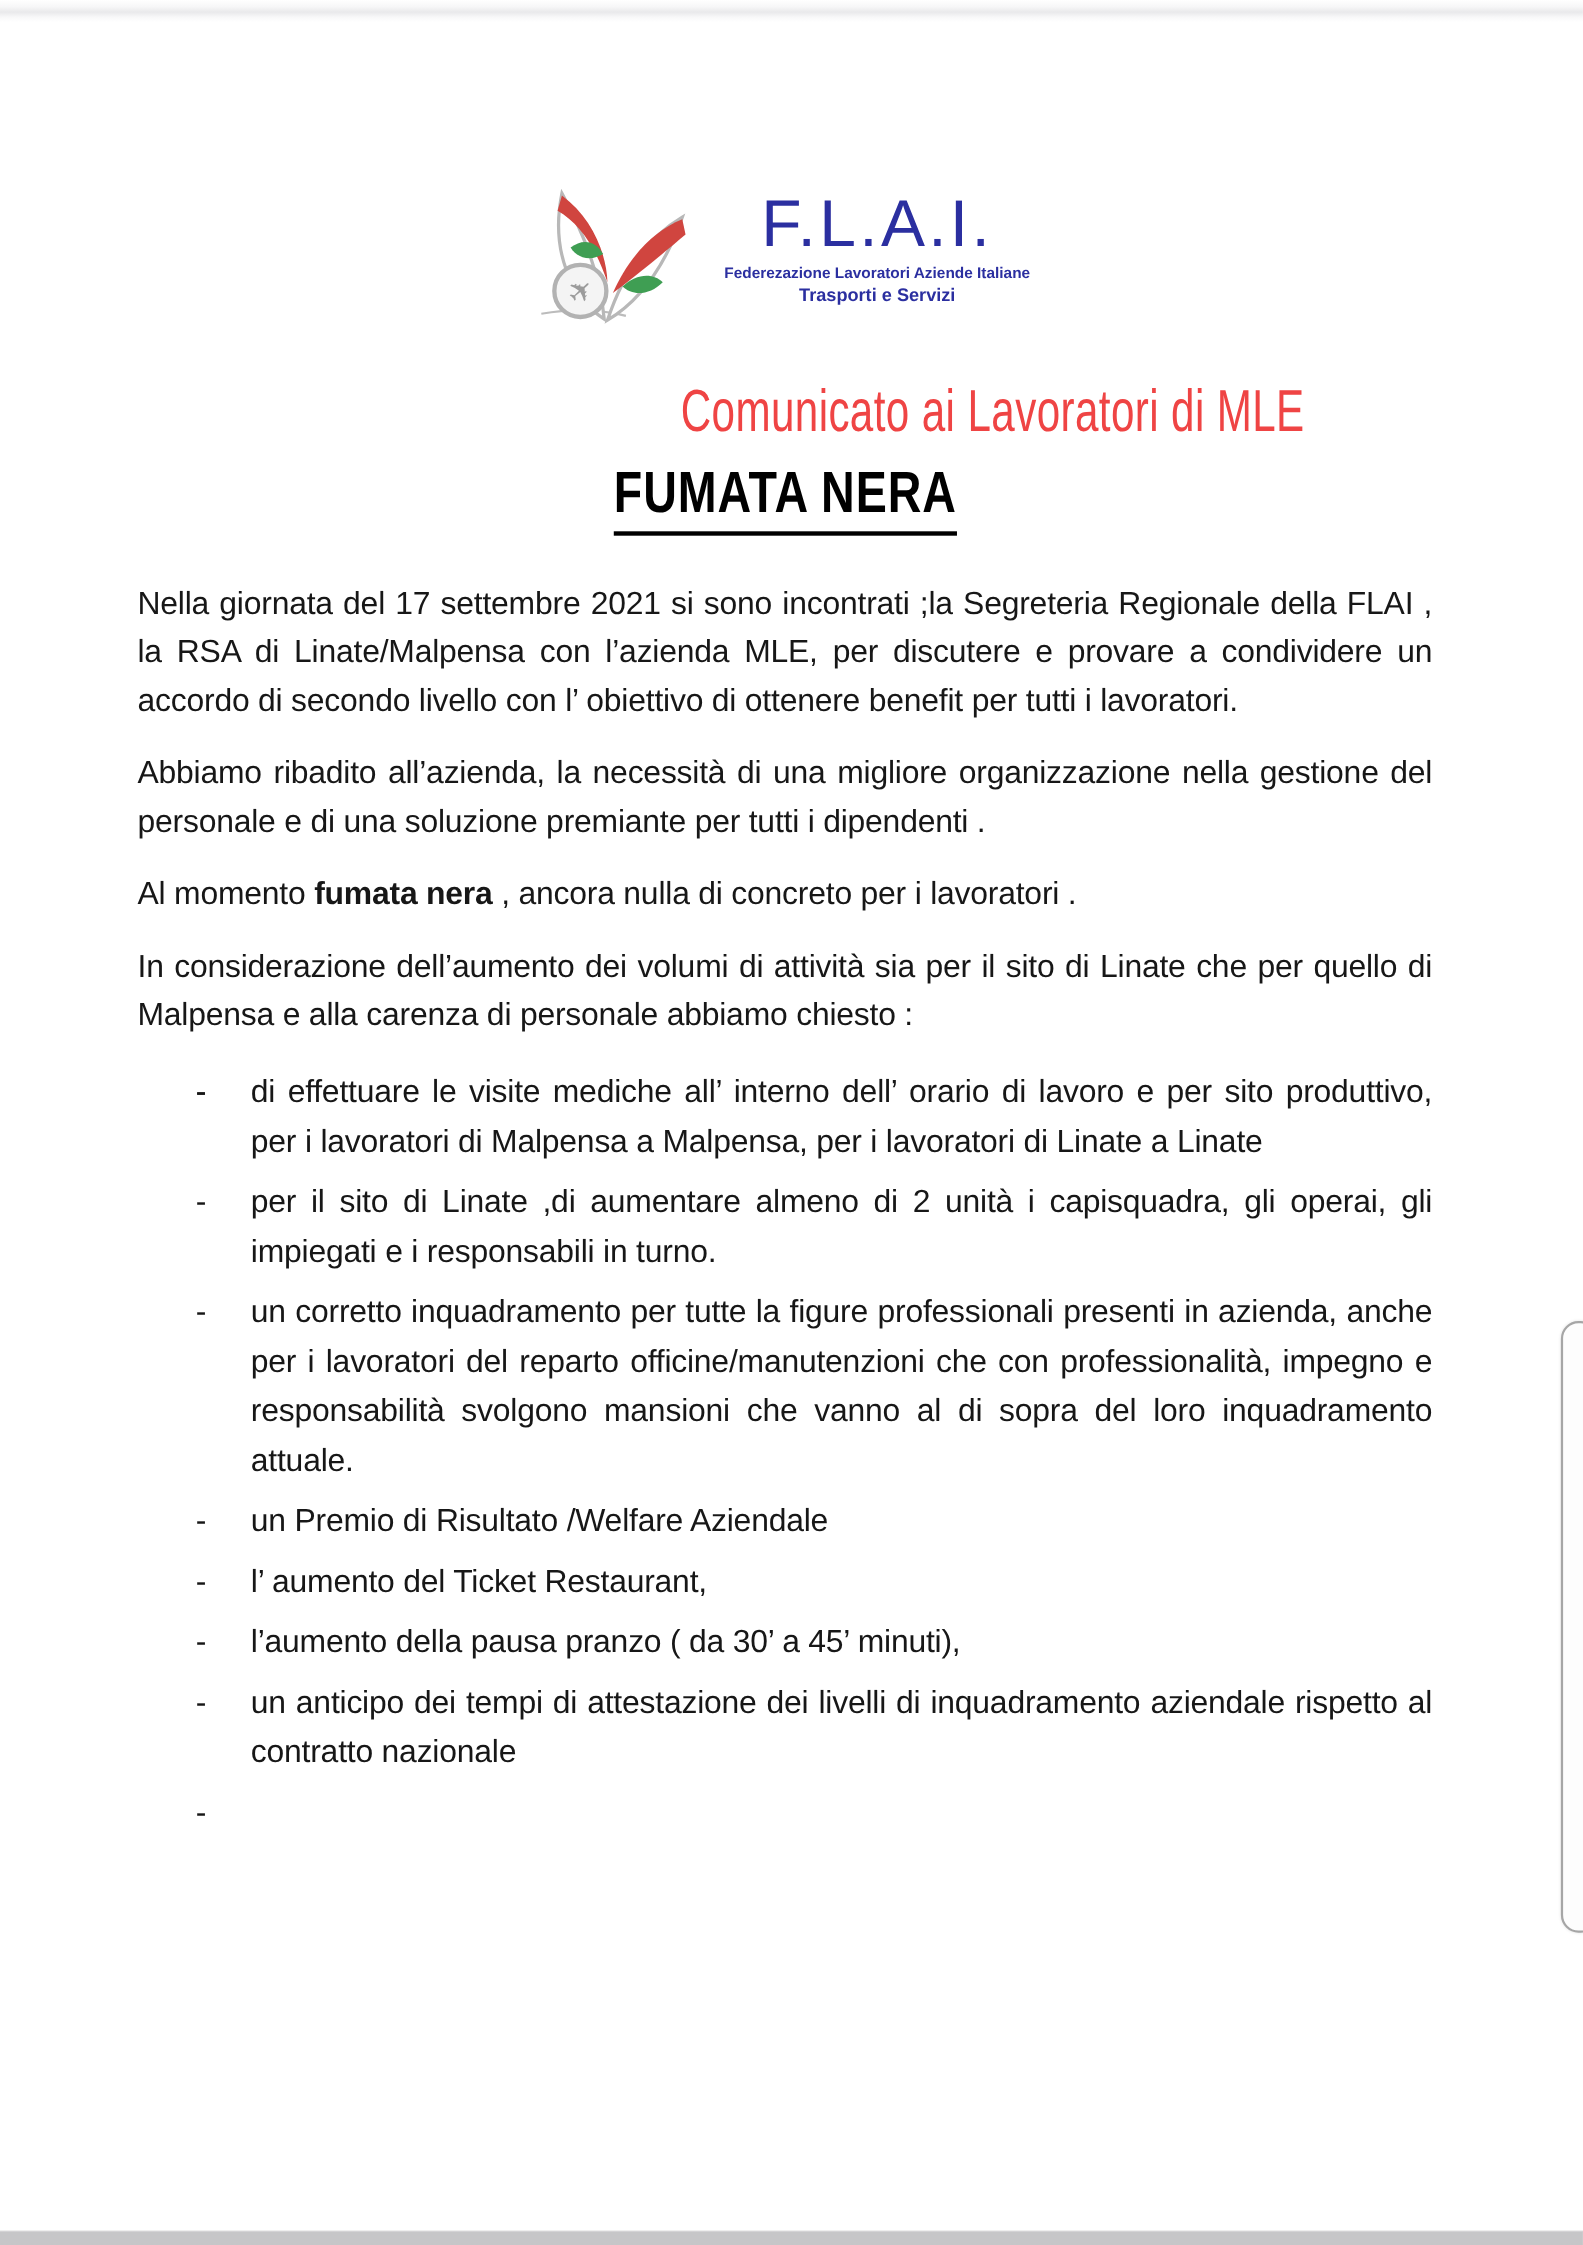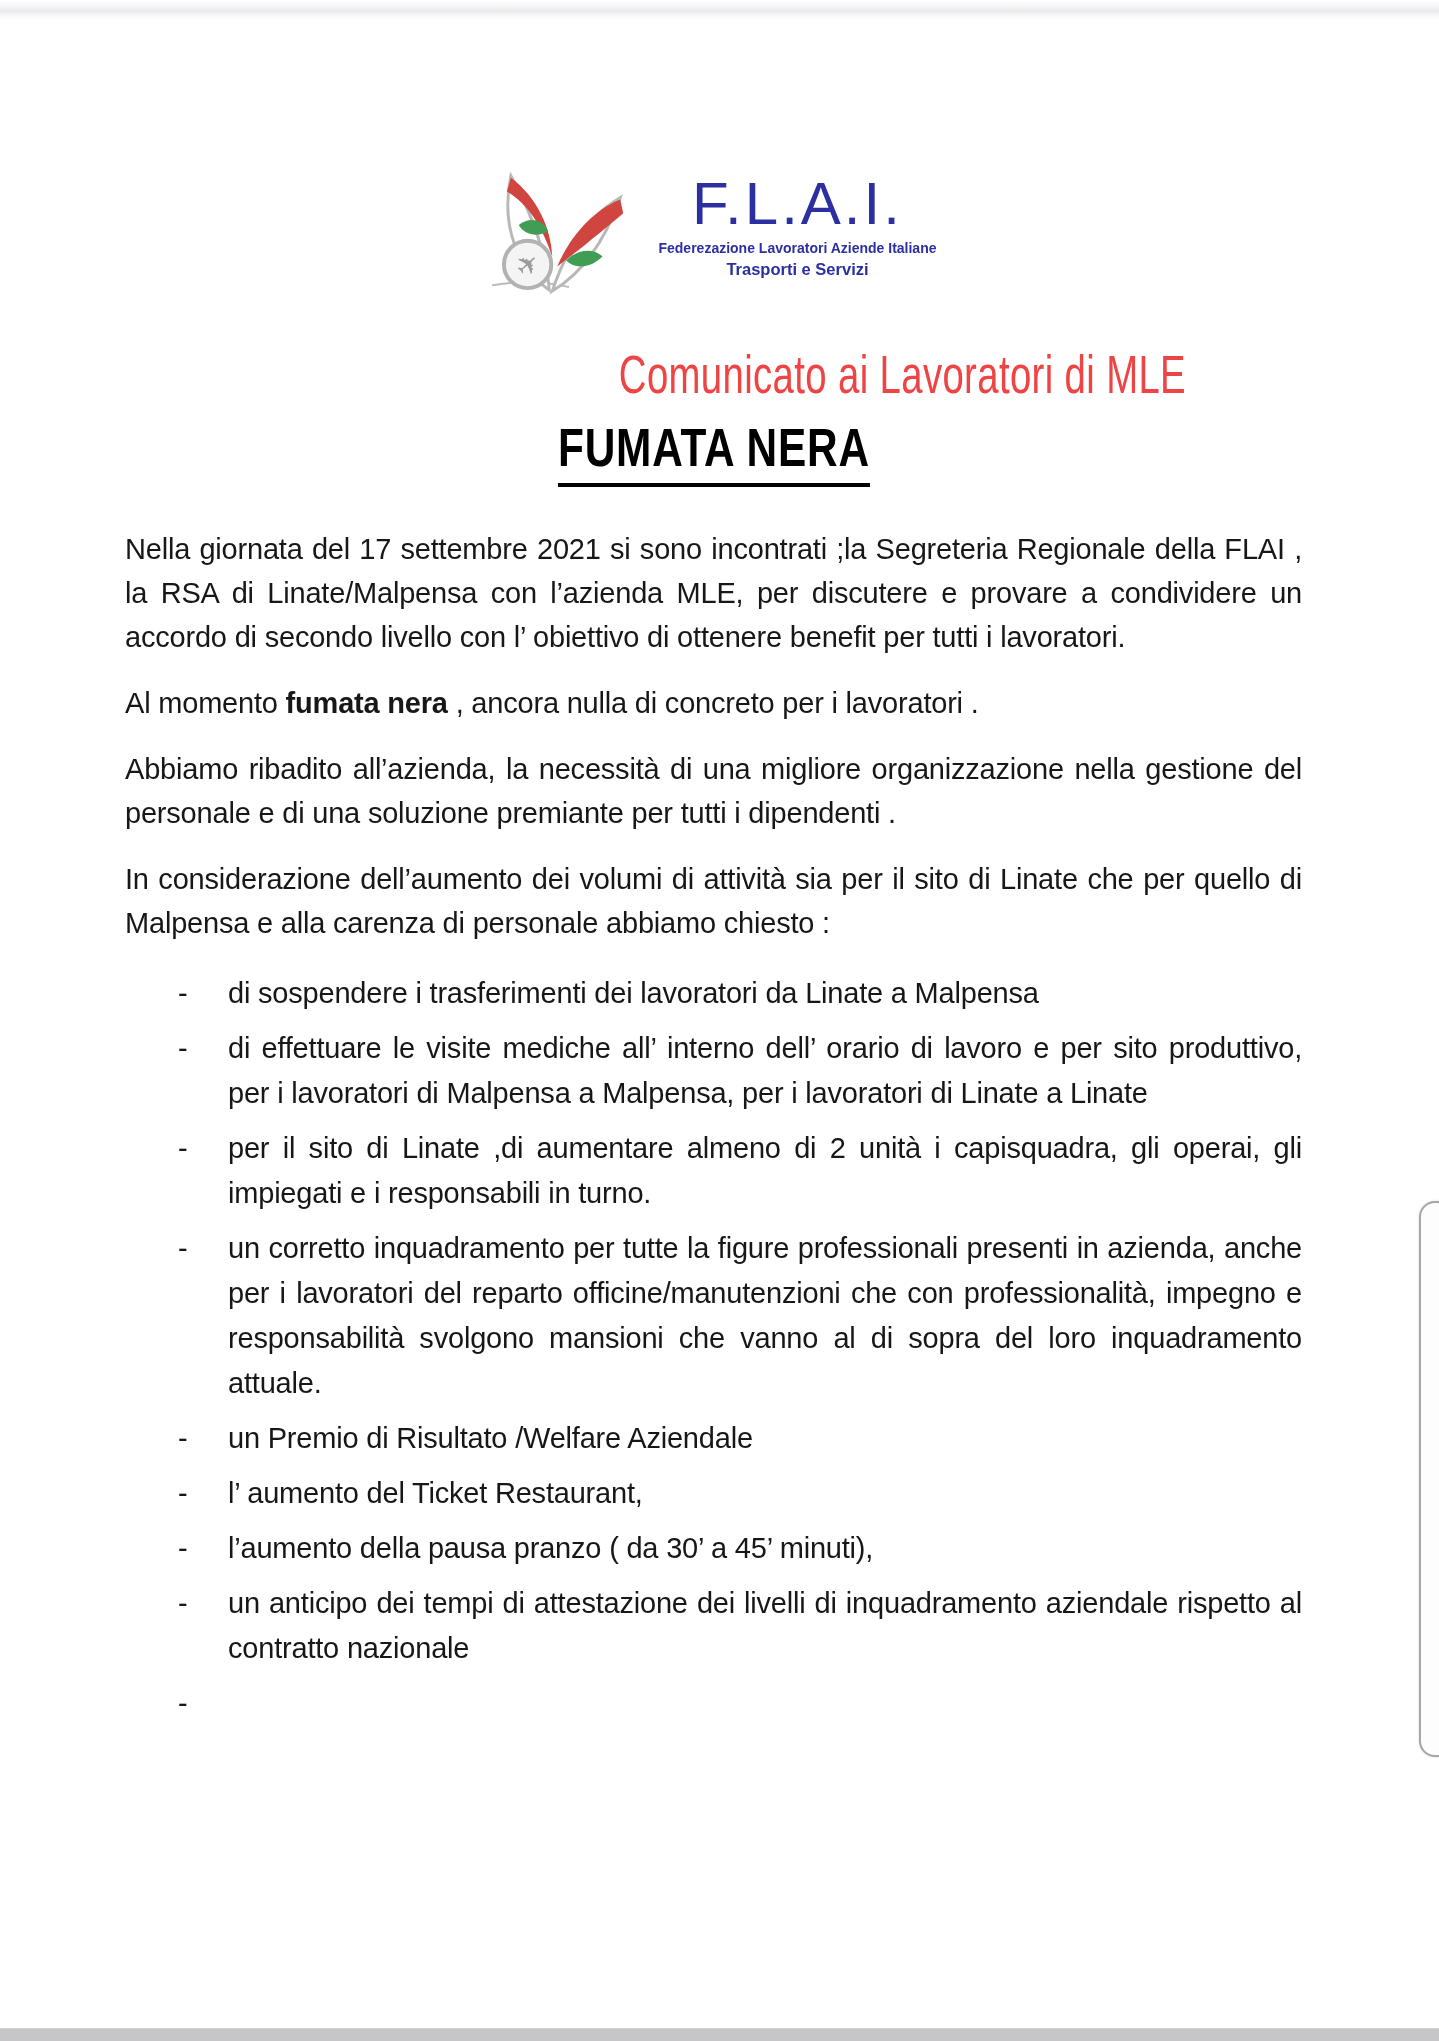--- a/index.html
+++ b/index.html
@@ -140,30 +140,29 @@
   <div class="doc-title">
     <span>Comunicato ai Lavoratori di MLE</span>
   </div>
   <div class="doc-subtitle">
     <span>FUMATA NERA</span>
   </div>
 
   <div class="body-text">
     <p class="para">Nella giornata del 17 settembre 2021 si sono incontrati ;la Segreteria Regionale della FLAI , la RSA di Linate/Malpensa con l’azienda MLE, per discutere e provare a condividere un accordo di secondo livello con l’ obiettivo di ottenere benefit per tutti i lavoratori.</p>
 
+    <p class="para">Abbiamo ribadito all’azienda, la necessità di una migliore organizzazione nella gestione del personale e di una soluzione premiante per tutti i dipendenti .</p>
+
     <p class="para"><span>Al momento </span><b>fumata nera</b><span> , ancora nulla di concreto per i lavoratori .</span></p>
-
-    <p class="para">Abbiamo ribadito all’azienda, la necessità di una migliore organizzazione nella gestione del personale e di una soluzione premiante per tutti i dipendenti .</p>
 
     <p class="para">In considerazione dell’aumento dei volumi di attività sia per il sito di Linate che per quello di Malpensa e alla carenza di personale abbiamo chiesto :</p>
 
     <div class="bullet-list">
       <div class="list-item">
         <span class="list-marker">-</span>
-        <span>di sospendere i trasferimenti dei lavoratori da Linate a Malpensa</span>
       </div>
       <div class="list-item">
         <span class="list-marker">-</span>
         <span>di effettuare le visite mediche all’ interno dell’ orario di lavoro e per sito produttivo, per i lavoratori di Malpensa a Malpensa, per i lavoratori di Linate a Linate</span>
       </div>
       <div class="list-item">
         <span class="list-marker">-</span>
         <span>per il sito di Linate ,di aumentare almeno di 2 unità i capisquadra, gli operai, gli impiegati e i responsabili in turno.</span>
       </div>
       <div class="list-item">

